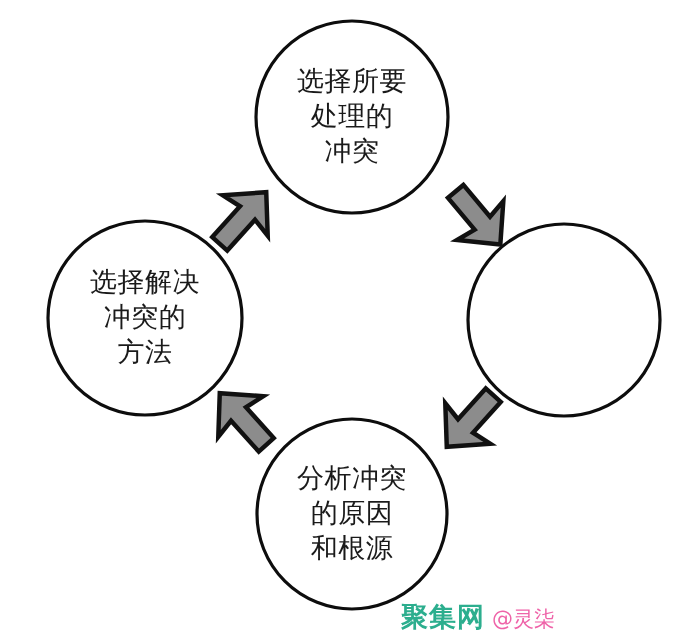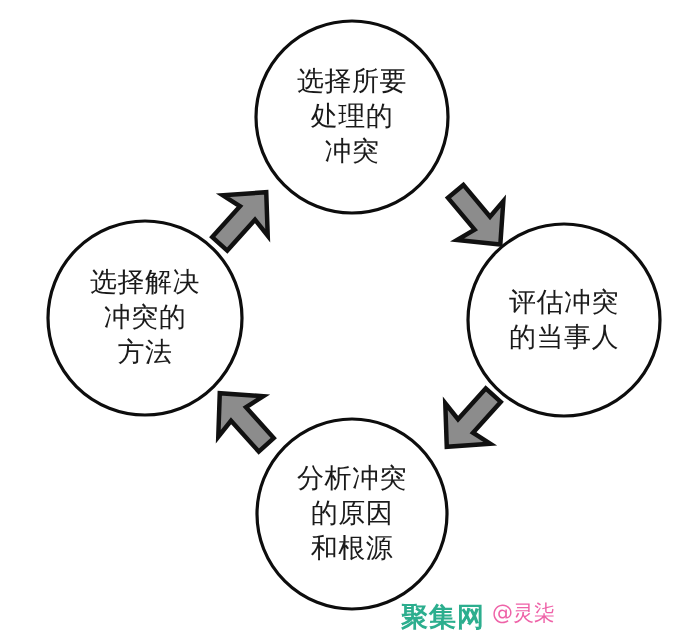--- a/index.html
+++ b/index.html
@@ -37,21 +37,21 @@
     white-space: pre;
     pointer-events: none;
     transform: translate(-50%, -50%);
     font-weight: 400;
   }
   #watermark {
     position: absolute;
     right: 6px;
     bottom: 4px;
     display: flex;
-    align-items: flex-start;
+    align-items: flex-end;
     gap: 7px;
     margin-left: 24px;
   }
   #wm-logo {
     font-family: "DejaVu Sans", "Liberation Sans", sans-serif;
     font-weight: 700;
     font-size: 27px;
     letter-spacing: 1px;
     line-height: 1;
   }
@@ -91,22 +91,20 @@
     </g>
     <g transform="translate(243,218) rotate(312) scale(1.12)">
       <use href="#block-arrow"></use>
     </g>
   </svg>
 
   <div class="node-label" style="left: 352px; top: 117px; color: rgb(26, 26, 26);">选择所要
 处理的
 冲突</div>
 
-  <div class="node-label" style="left: 564px; top: 320px; color: rgb(26, 26, 26);">评估冲突
-的当事人</div>
 
   <div class="node-label" style="left: 352px; top: 514px; color: rgb(26, 26, 26);">分析冲突
 的原因
 和根源</div>
 
   <div class="node-label" style="left: 145px; top: 318px; color: rgb(26, 26, 26);">选择解决
 冲突的
 方法</div>
 
   <div id="watermark">

